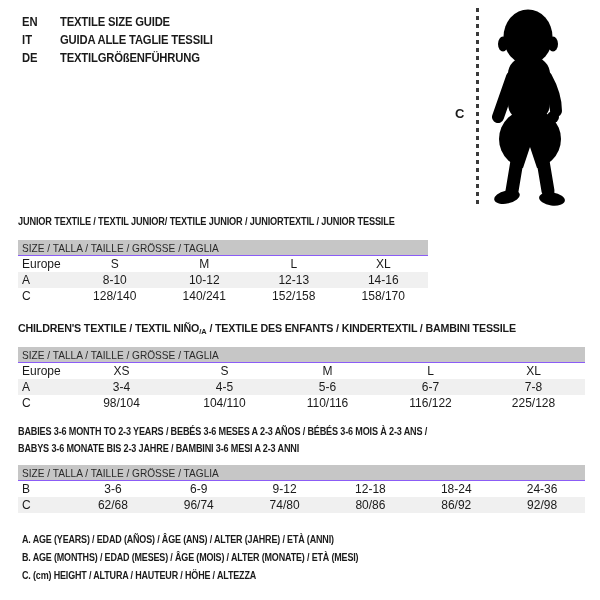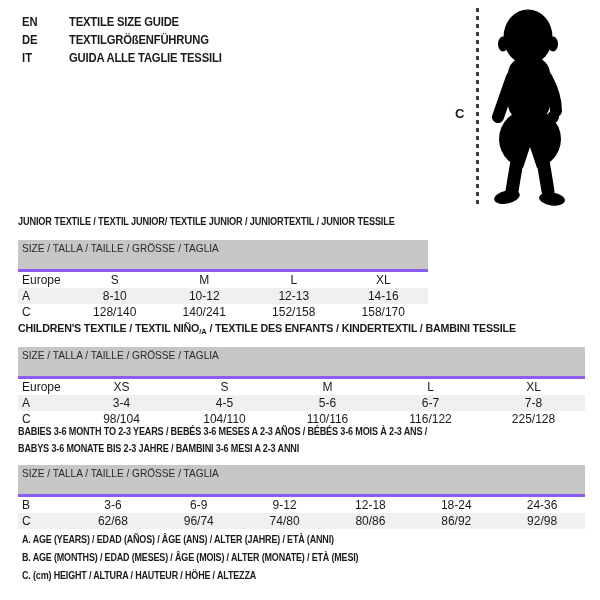--- a/index.html
+++ b/index.html
@@ -3,38 +3,38 @@
 <meta charset="utf-8">
 <style>
   html,body{margin:0;padding:0;}
   body{
     width:600px;height:600px;position:relative;background:#ffffff;
     font-family:"Liberation Sans", sans-serif;color:#1a1a1a;overflow:hidden;
   }
   .abs{position:absolute;}
   
   .lang-list{left:22px;top:13px;}
-  .lang-row{display:flex;height:18px;align-items:center;gap:9px;}
+  .lang-row{display:flex;height:18px;align-items:center;}
   .lang-code{width:38px;font-weight:bold;font-size:12.5px;transform:scaleX(.9);transform-origin:left center;}
   .lang-title{font-weight:bold;font-size:12.5px;white-space:nowrap;transform:scaleX(.9);transform-origin:left center;letter-spacing:-.2px;}
   
   .fig-label{left:455px;top:106px;font-weight:bold;font-size:13px;}
   .dash-line{left:476px;top:8px;width:2.5px;height:197px;
     background:repeating-linear-gradient(#3a3a3a 0 4px,transparent 4px 8px);}
   .baby-svg{left:482px;top:5px;}
   
   .table-title{font-weight:bold;font-size:11.5px;white-space:nowrap;letter-spacing:-.2px;transform-origin:left top;}
   .sx80{transform:scaleX(.80);}
   .sx93{transform:scaleX(.93);}
   .sx79{transform:scaleX(.79);}
   .t3-title{line-height:17px;}
   .size-table{left:18px;}
   .w410{width:410px;}
   .w567{width:567px;}
-  .size-bar{height:32px;line-height:16px;background:#c6c6c6;border-bottom:3px solid #8b5cf6;
+  .size-bar{height:16px;line-height:16px;background:#c6c6c6;border-bottom:1px solid #8b5cf6;
     font-size:11px;padding-left:4px;box-sizing:border-box;}
   .size-bar span{display:inline-block;transform:scaleX(.92);transform-origin:left center;white-space:nowrap;color:#2a2a2a;}
   .trow{display:grid;height:16px;align-items:center;font-size:12px;}
   .t1 .trow{grid-template-columns:52px repeat(4,1fr);}
   .t2 .trow{grid-template-columns:52px repeat(5,1fr);}
   .t3 .trow{grid-template-columns:52px repeat(6,1fr);}
   .trow .cell{text-align:center;white-space:nowrap;}
   .trow .label{text-align:left;padding-left:4px;}
   .row-alt{background:#f0f0f0;}
   .sub-a{font-size:8px;vertical-align:-2px;letter-spacing:0;}
@@ -45,26 +45,26 @@
 </style>
 </head>
 <body>
 
 <section class="abs lang-list">
   <div class="lang-row">
     <span class="lang-code">EN</span>
     <span class="lang-title">TEXTILE SIZE GUIDE</span>
   </div>
   <div class="lang-row">
+    <span class="lang-code">IT</span>
+    <span class="lang-title">GUIDA ALLE TAGLIE TESSILI</span>
+  </div>
+  <div class="lang-row">
     <span class="lang-code">DE</span>
     <span class="lang-title">TEXTILGRÖßENFÜHRUNG</span>
-  </div>
-  <div class="lang-row">
-    <span class="lang-code">IT</span>
-    <span class="lang-title">GUIDA ALLE TAGLIE TESSILI</span>
   </div>
 </section>
 
 <span class="abs fig-label">C</span>
 <div class="abs dash-line"></div>
 <svg class="abs baby-svg" width="96" height="204" viewBox="0 0 96 204" xmlns="http://www.w3.org/2000/svg">
   <g fill="#000000" stroke="none">
     <ellipse cx="21" cy="39" rx="5" ry="7.5"></ellipse>
     <ellipse cx="71" cy="39" rx="5" ry="7.5"></ellipse>
     <ellipse cx="46" cy="32" rx="24.5" ry="27.5"></ellipse>

